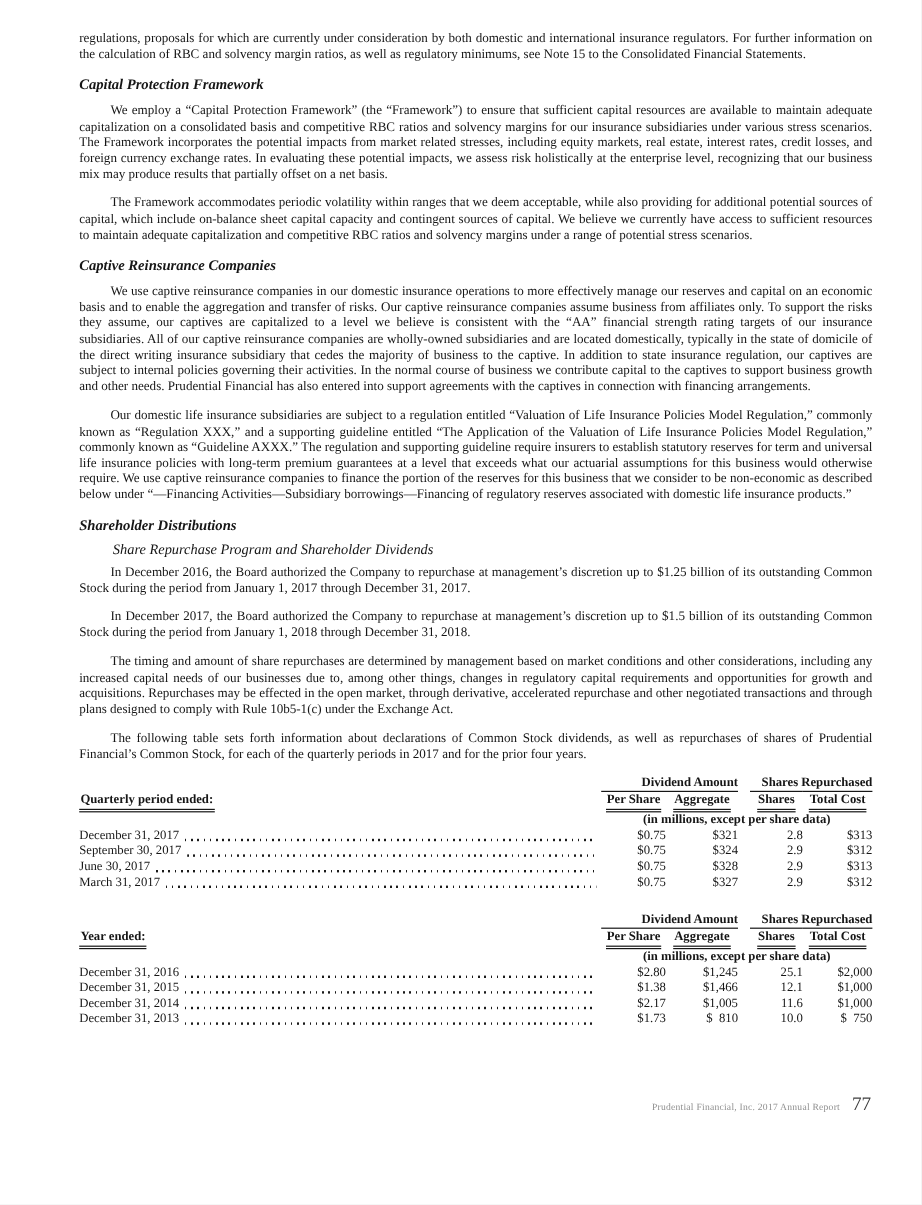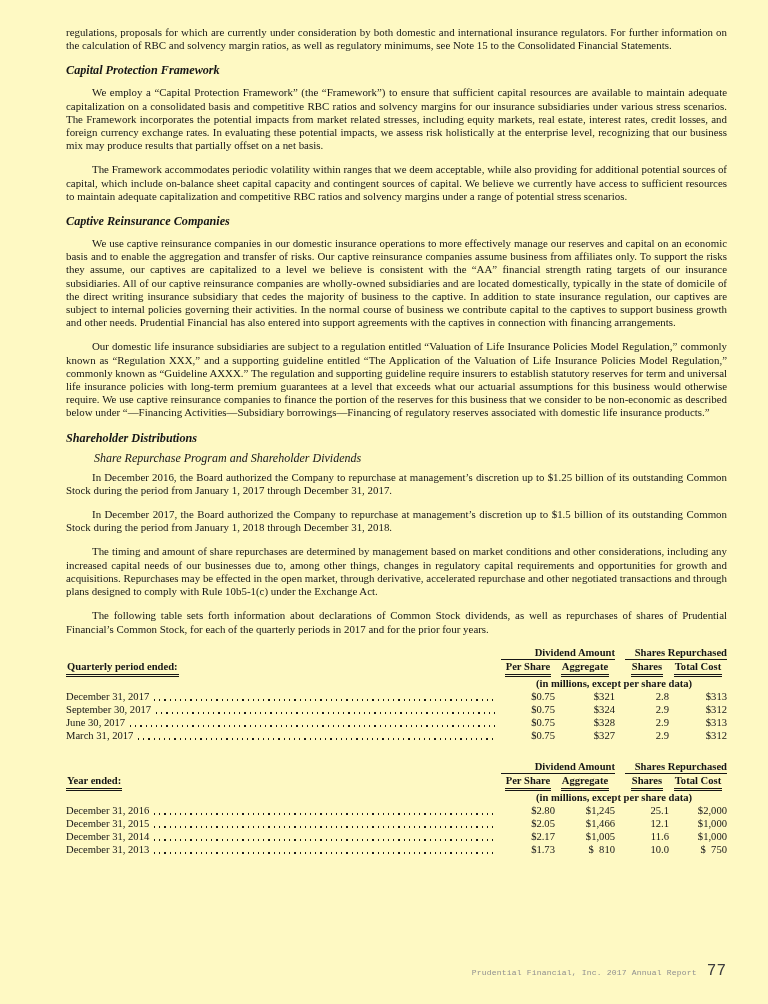--- a/index.html
+++ b/index.html
@@ -1,17 +1,17 @@
 <!DOCTYPE html>
 <html><head>
 <meta charset="utf-8">
 <style>
   html,body{margin:0;padding:0;background:#e8e8e8;}
   .page{
-    position:relative;width:768px;height:1004px;background:#fef9c3;
+    position:relative;width:768px;height:1004px;background:#ffffff;
     margin:0 auto;overflow:hidden;
     font-family:"Liberation Serif","DejaVu Serif",serif;
     color:#161616;
   }
   .content{
     position:absolute;left:66px;top:26px;width:661px;
   }
   p.body{
     font-size:10.9px;line-height:13.2px;text-align:justify;
     margin:0 0 11px 0;
@@ -55,23 +55,23 @@
   td.val{text-align:right;white-space:pre;height:13px;}
   td.rowlabel{height:13px;}
   .leaderwrap{display:flex;align-items:flex-end;}
   .leaderwrap .lbl{white-space:nowrap;}
   .leaderwrap .dots{
     flex:1;height:2px;margin:0 4px 2px 5px;
     background:repeating-linear-gradient(to right,#1a1a1a 0 1.3px,transparent 1.3px 5.2px);
   }
   
   .footer{
-    position:absolute;right:42px;top:962px;
+    position:absolute;right:42px;top:912px;
     display:flex;align-items:baseline;gap:10px;
-    font-family:Liberation Mono, monospace;
+    font-family:Liberation Serif, serif;
   }
   .footer .report{font-size:8px;color:#8f8f8f;letter-spacing:0.2px;}
   .footer .pagenum{font-size:16px;color:#3e3e3e;}
 </style>
 </head>
 <body>
 
 <div class="page">
   <div class="content">
 
@@ -216,21 +216,21 @@
         <td class="val">25.1</td>
         <td class="val">$2,000</td>
       </tr>
       <tr>
         <td class="rowlabel">
               <div class="leaderwrap">
                 <span class="lbl">December 31, 2015</span>
                 <span class="dots"></span>
               </div>
             </td>
-        <td class="val">$2.05</td>
+        <td class="val">$1.38</td>
         <td class="val">$1,466</td>
         <td></td>
         <td class="val">12.1</td>
         <td class="val">$1,000</td>
       </tr>
       <tr>
         <td class="rowlabel">
               <div class="leaderwrap">
                 <span class="lbl">December 31, 2014</span>
                 <span class="dots"></span>

